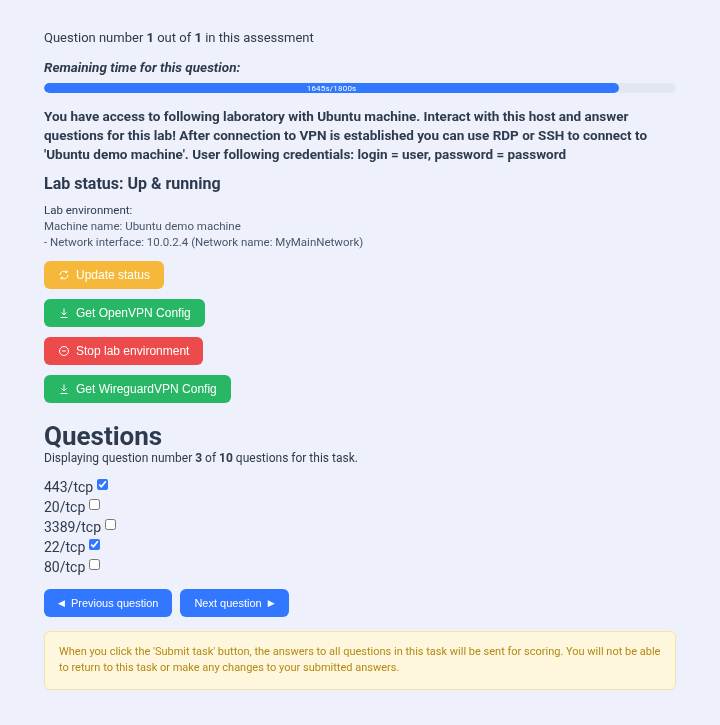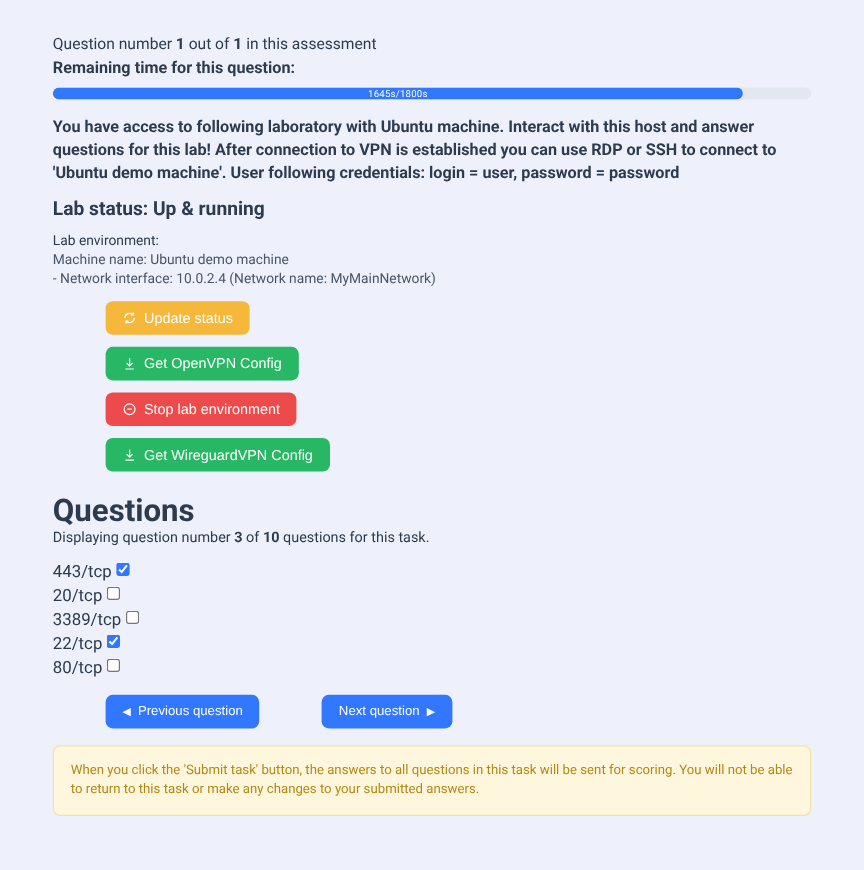--- a/index.html
+++ b/index.html
@@ -5,43 +5,42 @@
   * { box-sizing: border-box; margin: 0; padding: 0; }
   body {
     font-family: -apple-system, BlinkMacSystemFont, "Segoe UI", Roboto, sans-serif;
     background: #eef1fb;
     color: #2e3a4d;
     width: 720px;
     height: 725px;
     overflow: hidden;
   }
   .page { padding: 30px 44px 20px 44px; }
-  .line { font-size: 13px; color: #2e3a4d; margin-bottom: 4px; }
+  .line { font-size: 13px; color: #2e3a4d; margin-bottom: 14px; }
   .line b { font-weight: 700; }
-  .remaining { font-size: 13.5px; font-weight: 700; color: #2e3a4d; margin: 4px 0 8px; }
+  .remaining { font-size: 13.5px; font-weight: 700; color: #2e3a4d; margin: 4px 0 8px; font-style: italic; }
   .progress-shell {
     width: 100%; height: 10px; border-radius: 5px;
     background: #e3e7f0; overflow: hidden; position: relative;
     margin-bottom: 14px;
   }
   .progress-fill {
     height: 100%; background: #3177ff; border-radius: 5px;
     display: flex; align-items: center; justify-content: center;
   }
   .progress-text { color: #fff; font-size: 8px; letter-spacing: .2px; text-align: center; }
   .instr { font-size: 13.5px; font-weight: 700; line-height: 1.4; margin-bottom: 10px; }
   .status { font-size: 16px; font-weight: 700; margin-bottom: 10px; }
   .envhead { font-size: 11.5px; font-weight: 400; margin-bottom: 2px; }
   .envline { font-size: 11.5px; color: #4a5568; margin-bottom: 2px; }
   .btn {
     display: inline-flex; align-items: center; gap: 6px;
     padding: 7px 14px; border: none; border-radius: 6px;
     color: #fff; font-size: 12px; font-weight: 500; cursor: pointer;
     margin-top: 10px;
-    margin-left: 44px;
   }
   .btn-warning { background: #f6b83b; }
   .btn-green   { background: #28b765; }
   .btn-red     { background: #ed4b4b; }
   .btn-blue    { background: #3177ff; }
   .btn svg { width: 12px; height: 12px; fill: none; stroke: #fff; stroke-width: 2; }
   .btn-row { display: flex; flex-direction: column; align-items: flex-start; }
   h2.questions { font-size: 26px; font-weight: 700; margin: 18px 0 0; color: #2e3a4d; }
   .display-q { font-size: 12px; color: #2e3a4d; margin-bottom: 14px; }
   .qtext { font-size: 13.5px; font-weight: 700; margin-bottom: 20px; }

